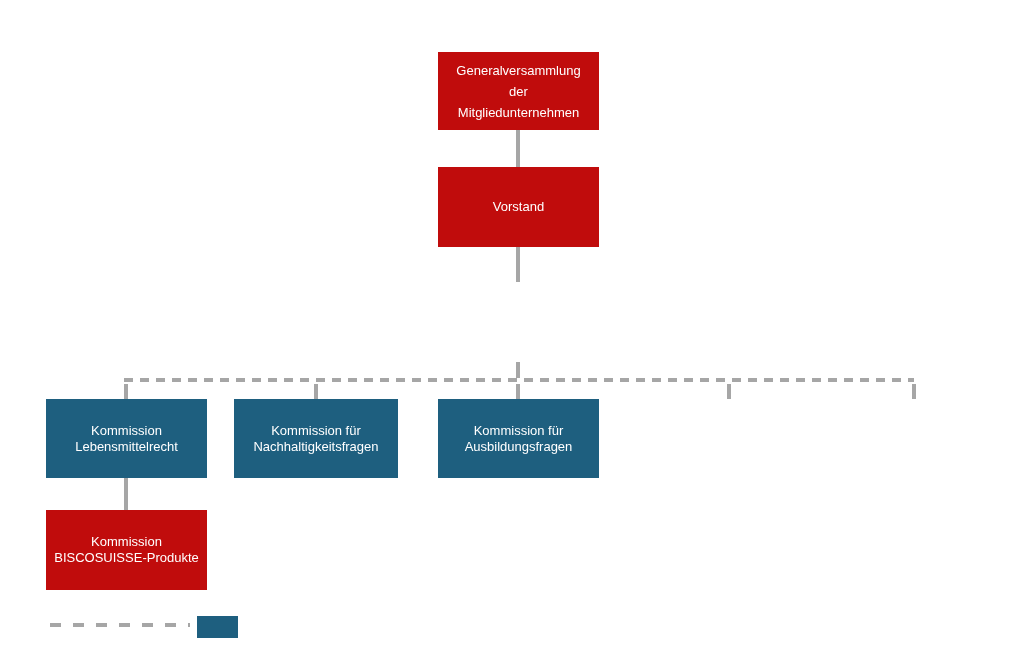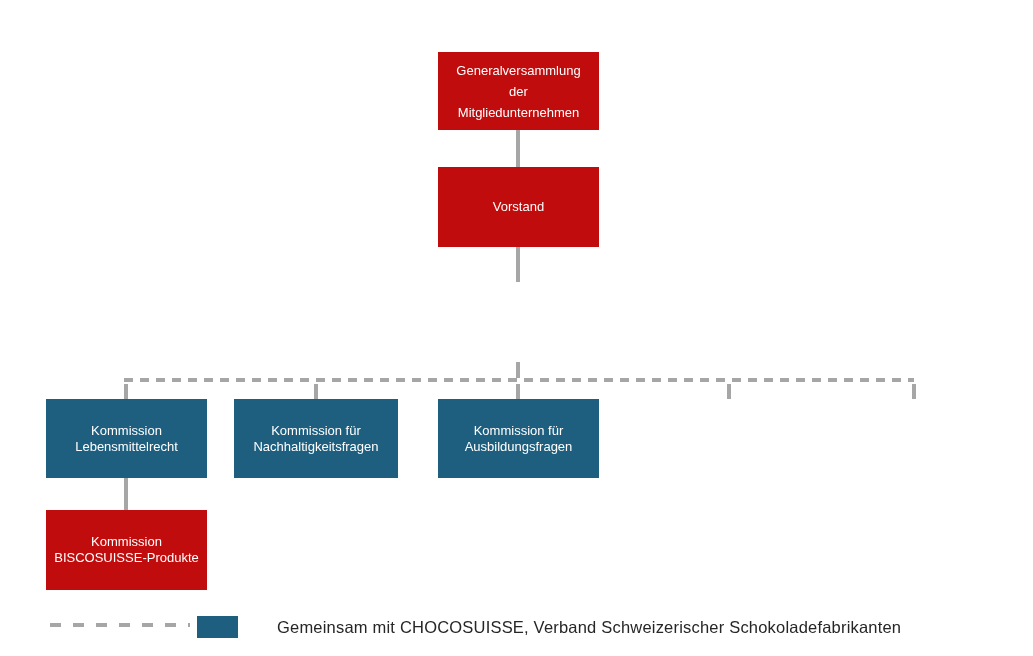--- a/index.html
+++ b/index.html
@@ -125,16 +125,15 @@
 
 
   <div class="node red lh-norm" style="left:46px; top:510px; width:161px; height:80px;">
     <span class="node-label">Kommission
 BISCOSUISSE-Produkte</span>
   </div>
 
   <div class="legend">
     <div class="legend-dash"></div>
     <div class="legend-swatch"></div>
-    <span class="legend-label">Gemeinsam mit CHOCOSUISSE, Verband Schweizerischer Schokoladefabrikanten</span>
   </div>
 
 </div>
 
 </body></html>

